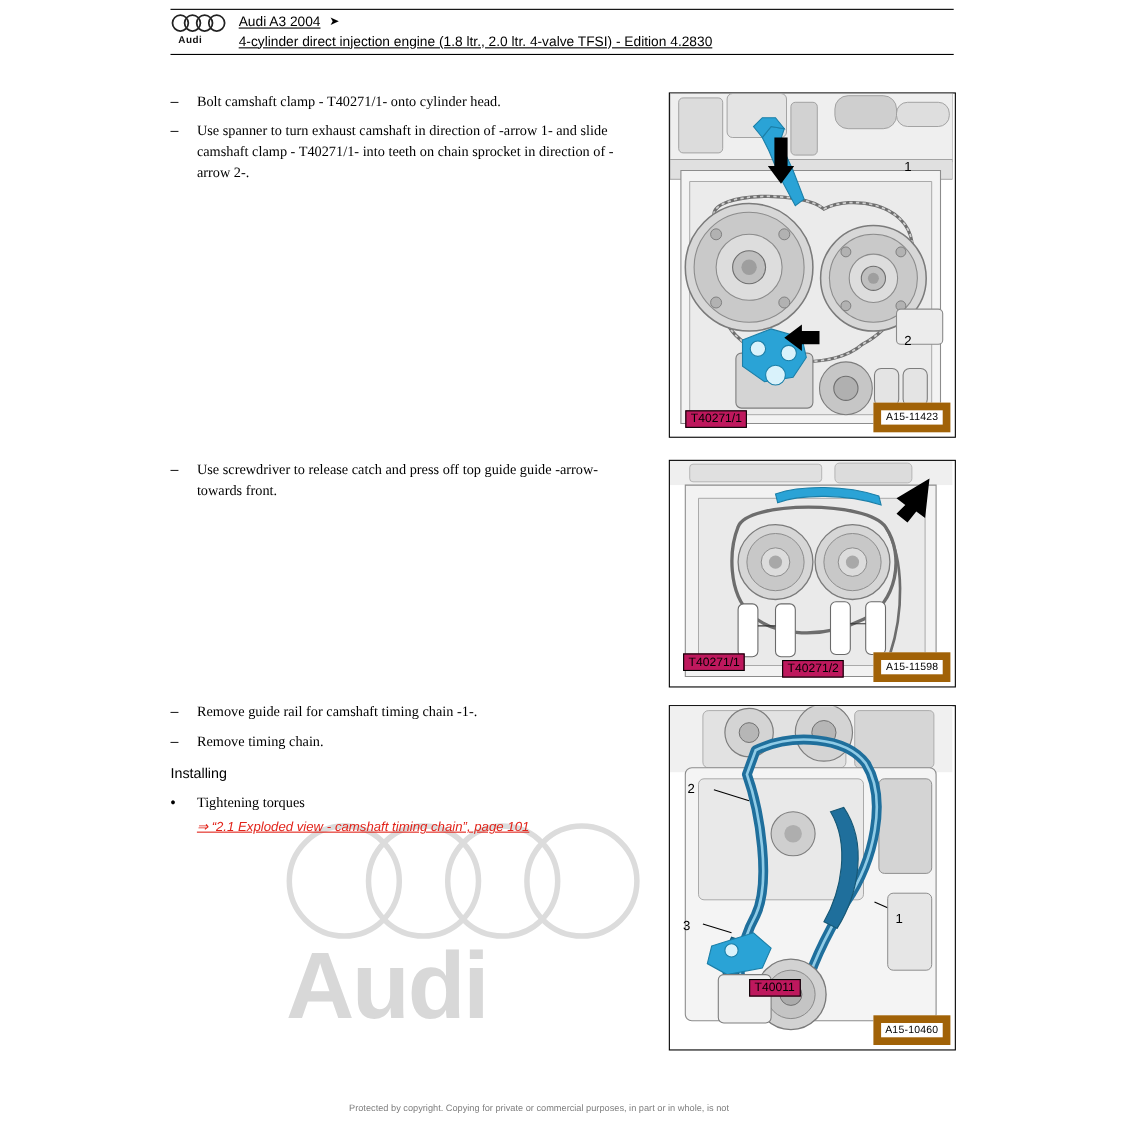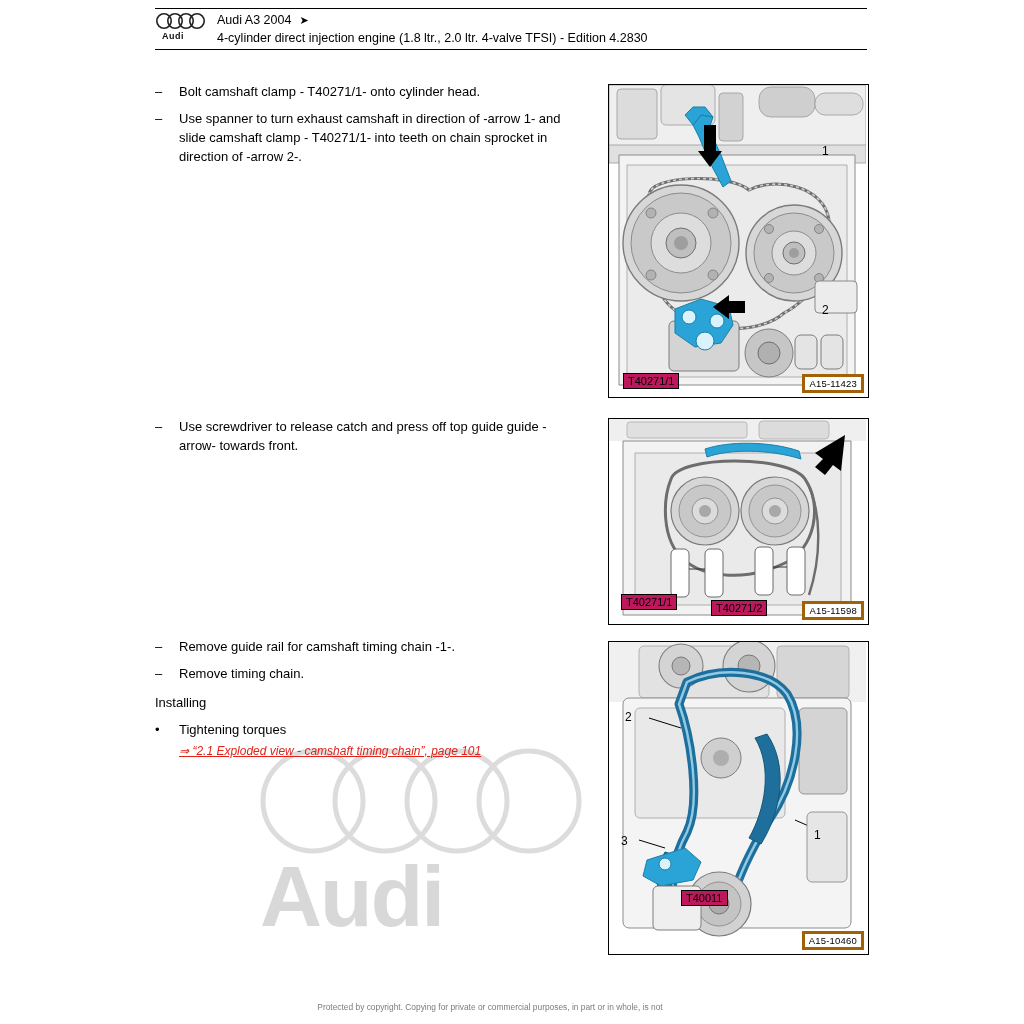--- a/index.html
+++ b/index.html
@@ -47,20 +47,21 @@
   }
   .header-line {
     display: flex;
     align-items: center;
     font-size: 12.5px;
     line-height: 17px;
     height: 18px;
   }
   .header-line .htext {
     margin-left: 62px;
+    text-decoration: underline;
   }
   .header-line-2 .htext {
     margin-left: 62px;
   }
   .arrow-glyph {
     margin-left: 8px;
     font-size: 11px;
   }
 
   
@@ -122,20 +123,21 @@
     flex: 0 0 24px;
     text-align: left;
   }
   .bullet-dot {
     width: 24px;
     flex: 0 0 24px;
     text-align: left;
   }
   .item-text {
     flex: 1;
+    font-family: Liberation Serif, serif;
   }
   .subhead {
     margin: 10px 0 8px 0;
     font-size: 13px;
   }
   .link-red {
     color: #e2231a;
     font-size: 12px;
     line-height: 18px;
     font-style: italic;
@@ -155,21 +157,21 @@
     font-size: 11px;
     padding: 1px 4px;
     font-family: "Liberation Sans", sans-serif;
     white-space: nowrap;
   }
   .fig-code {
     position: absolute;
     right: 4px;
     bottom: 4px;
     background: #fff;
-    border: 3px solid #a16207;
+    border: 7px solid #a16207;
     font-size: 9.5px;
     padding: 1px 4px;
     letter-spacing: 0.2px;
   }
   .num-label {
     position: absolute;
     font-size: 12px;
     font-weight: normal;
     color: #000;
     background: transparent;

